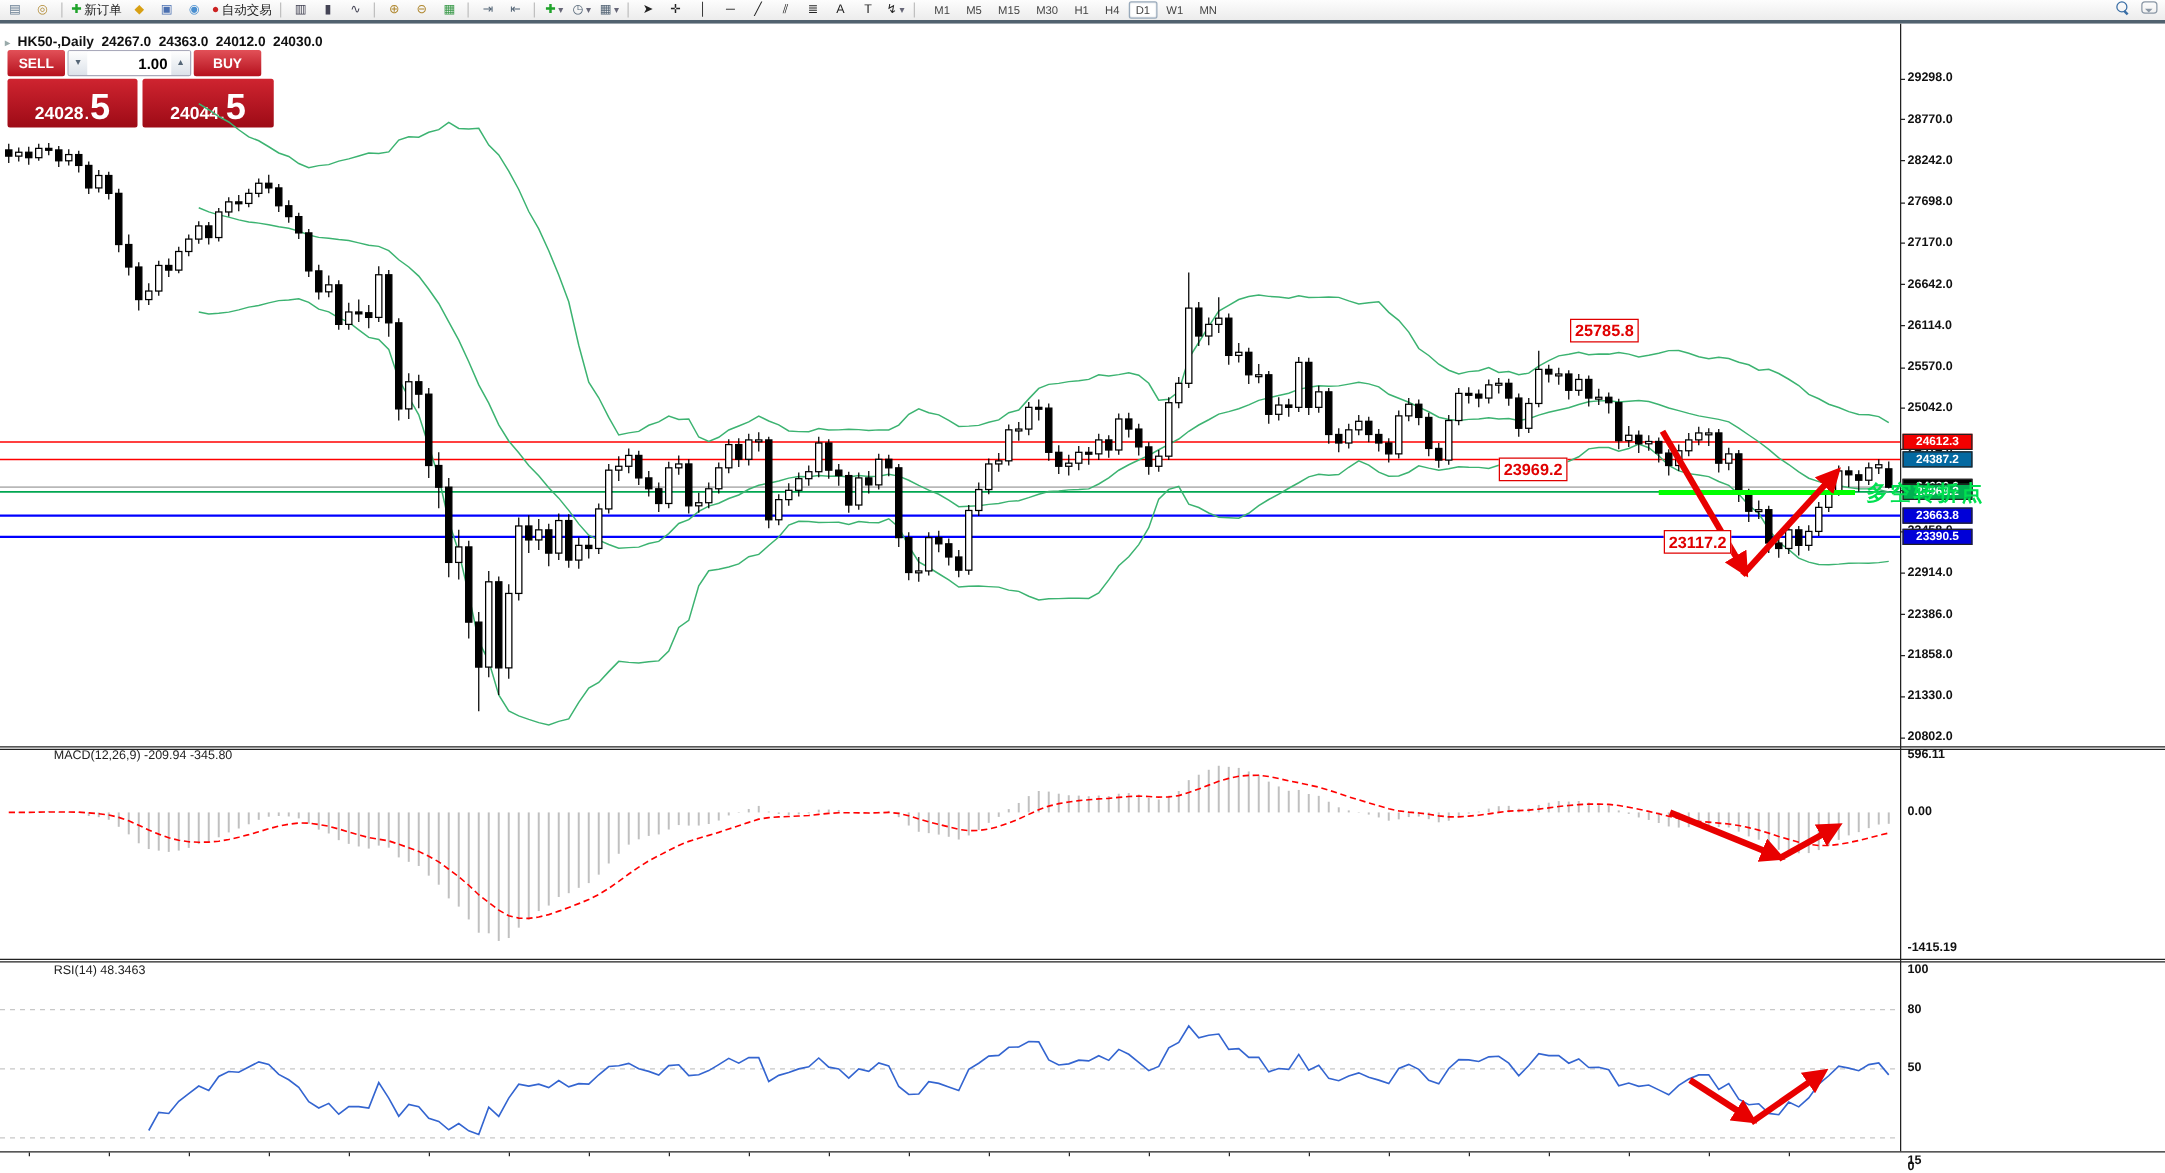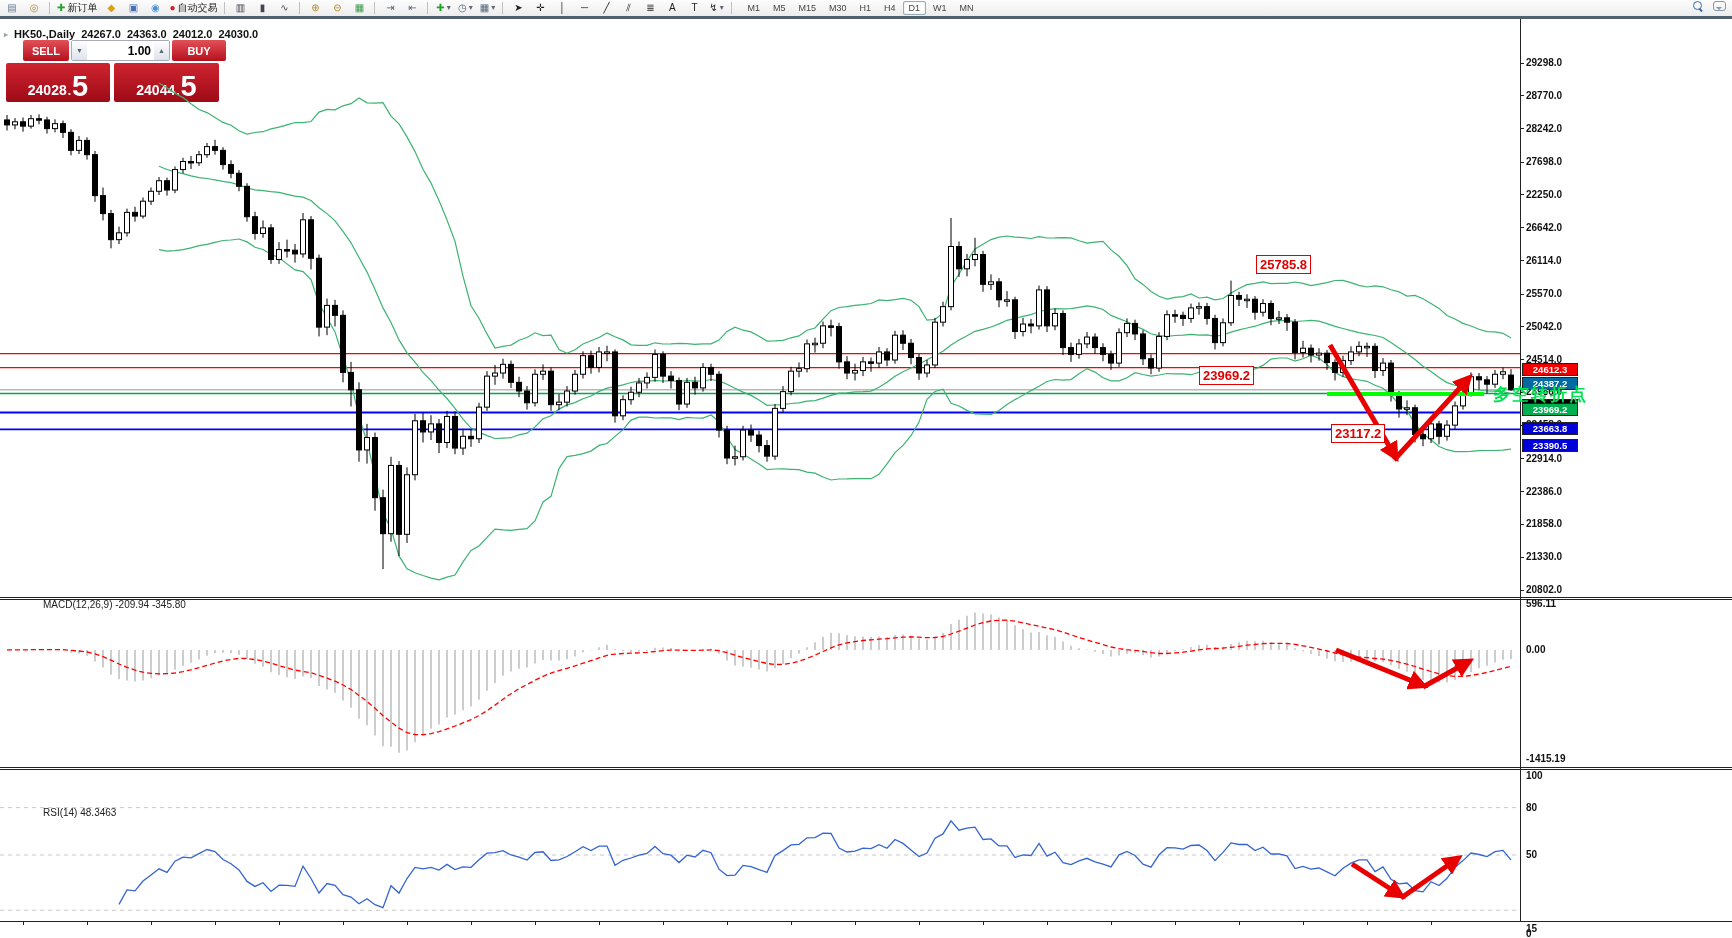--- a/index.html
+++ b/index.html
@@ -27,32 +27,32 @@
   #chartwin{position:absolute;left:0;top:19px;width:1732px;height:919px;background:#fff;}
   #title-row{position:absolute;left:4px;top:9px;font-size:11px;font-weight:700;color:#111;display:flex;gap:6px;align-items:center;}
   #title-bullet{color:#9aa;font-size:8px;}
   .pane-sep{position:absolute;left:0;width:1732px;height:0;border-top:1px solid #222;border-bottom:1px solid #222;padding-top:1px;background:#fff;}
   #vaxis-line{position:absolute;left:1520px;top:0;width:1px;height:902px;background:#222;}
   svg{position:absolute;left:0;}
   
   .axis-tick{position:absolute;left:1526px;font-size:10px;font-weight:700;color:#111;white-space:nowrap;}
   .axis-dash{position:absolute;left:1520px;width:4px;height:1px;background:#222;}
   .badge{position:absolute;left:1522px;width:56px;height:13px;color:#fff;font-size:9.5px;font-weight:700;
-    display:flex;align-items:center;justify-content:center;border:1px solid #222;box-sizing:border-box;margin-top:16px;}
+    display:flex;align-items:center;justify-content:center;border:1px solid #222;box-sizing:border-box;}
   
   .sub-tick{position:absolute;left:1526px;font-size:10px;font-weight:700;color:#111;}
   
   .ind-label{position:absolute;left:3px;font-size:10px;font-weight:400;color:#222;padding-left:40px;}
   
   .price-tag{position:absolute;background:#fff;border:1px solid #e00000;color:#e00000;
     font-size:13px;font-weight:700;padding:0 3px;line-height:17px;}
   #note-text{position:absolute;font-size:17px;font-weight:700;letter-spacing:2px;}
   
   #trade-panel{position:absolute;left:6px;top:21px;width:213px;height:60px;}
-  #tp-row1{position:absolute;left:12px;top:0;width:213px;height:21px;display:flex;justify-content:center;}
+  #tp-row1{position:absolute;left:0;top:0;width:213px;height:21px;display:flex;}
   .tp-btn{color:#fff;font-size:11px;font-weight:700;display:flex;align-items:center;justify-content:center;
     background:linear-gradient(#e25158,#b5101d);border-radius:2px;}
   #sell-btn{width:46px;}
   #buy-btn{width:54px;margin-left:2px;}
   #vol-group{width:99px;margin-left:2px;display:flex;border:1px solid #aab;box-sizing:border-box;background:#fff;border-radius:2px;}
   .spin{width:15px;display:flex;align-items:center;justify-content:center;font-size:7px;color:#567;background:linear-gradient(#fefefe,#dde3ea);}
   #vol-input{flex:1;border:none;outline:none;text-align:right;font-size:12px;font-weight:600;padding-right:3px;width:50px;
     font-family:"Liberation Sans",sans-serif;}
   .tp-price{position:absolute;top:23px;height:37px;width:104px;color:#fff;
     background:linear-gradient(#cf2430,#9d0h14);background:linear-gradient(#cf2430,#9d0b16);
@@ -823,21 +823,21 @@
       <div id="vaxis-line"></div>
       <div class="axis-dash" style="top: 43.5px;"></div>
       <div class="axis-tick" style="top: 38px;">29298.0</div>
       <div class="axis-dash" style="top: 76.2514px;"></div>
       <div class="axis-tick" style="top: 70.7514px;">28770.0</div>
       <div class="axis-dash" style="top: 109.003px;"></div>
       <div class="axis-tick" style="top: 103.503px;">28242.0</div>
       <div class="axis-dash" style="top: 142.747px;"></div>
       <div class="axis-tick" style="top: 137.247px;">27698.0</div>
       <div class="axis-dash" style="top: 175.498px;"></div>
-      <div class="axis-tick" style="top: 169.998px;">22250.0</div>
+      <div class="axis-tick" style="top: 169.998px;">27170.0</div>
       <div class="axis-dash" style="top: 208.25px;"></div>
       <div class="axis-tick" style="top: 202.75px;">26642.0</div>
       <div class="axis-dash" style="top: 241.001px;"></div>
       <div class="axis-tick" style="top: 235.501px;">26114.0</div>
       <div class="axis-dash" style="top: 274.745px;"></div>
       <div class="axis-tick" style="top: 269.245px;">25570.0</div>
       <div class="axis-dash" style="top: 307.496px;"></div>
       <div class="axis-tick" style="top: 301.996px;">25042.0</div>
       <div class="axis-dash" style="top: 340.248px;"></div>
       <div class="axis-tick" style="top: 334.748px;">24514.0</div>
@@ -863,21 +863,21 @@
       <div class="badge" style="top: 403.937px; background: rgb(0, 0, 216);">23390.5</div>
       <div class="sub-tick" style="top: 579px;">596.11</div>
       <div class="sub-tick" style="top: 624.939px;">0.00</div>
       <div class="sub-tick" style="top: 734px;">-1415.19</div>
       <div class="sub-tick" style="top: 751px;">100</div>
       <div class="sub-tick" style="top: 782.6px;">80</div>
       <div class="sub-tick" style="top: 830px;">50</div>
       <div class="sub-tick" style="top: 904px;">15</div>
       <div class="sub-tick" style="top: 909px;">0</div>
       <div class="ind-label" style="top: 580px;">MACD(12,26,9) -209.94 -345.80</div>
-      <div class="ind-label" style="top: 788px;">RSI(14) 48.3463</div>
+      <div class="ind-label" style="top: 752px;">RSI(14) 48.3463</div>
       <div style="position: absolute; left: 23px; top: 903px; width: 1px; height: 3px; background: rgb(34, 34, 34);"></div>
       <div style="position: absolute; left: 87px; top: 903px; width: 1px; height: 3px; background: rgb(34, 34, 34);"></div>
       <div style="position: absolute; left: 151px; top: 903px; width: 1px; height: 3px; background: rgb(34, 34, 34);"></div>
       <div style="position: absolute; left: 215px; top: 903px; width: 1px; height: 3px; background: rgb(34, 34, 34);"></div>
       <div style="position: absolute; left: 279px; top: 903px; width: 1px; height: 3px; background: rgb(34, 34, 34);"></div>
       <div style="position: absolute; left: 343px; top: 903px; width: 1px; height: 3px; background: rgb(34, 34, 34);"></div>
       <div style="position: absolute; left: 407px; top: 903px; width: 1px; height: 3px; background: rgb(34, 34, 34);"></div>
       <div style="position: absolute; left: 471px; top: 903px; width: 1px; height: 3px; background: rgb(34, 34, 34);"></div>
       <div style="position: absolute; left: 535px; top: 903px; width: 1px; height: 3px; background: rgb(34, 34, 34);"></div>
       <div style="position: absolute; left: 599px; top: 903px; width: 1px; height: 3px; background: rgb(34, 34, 34);"></div>

